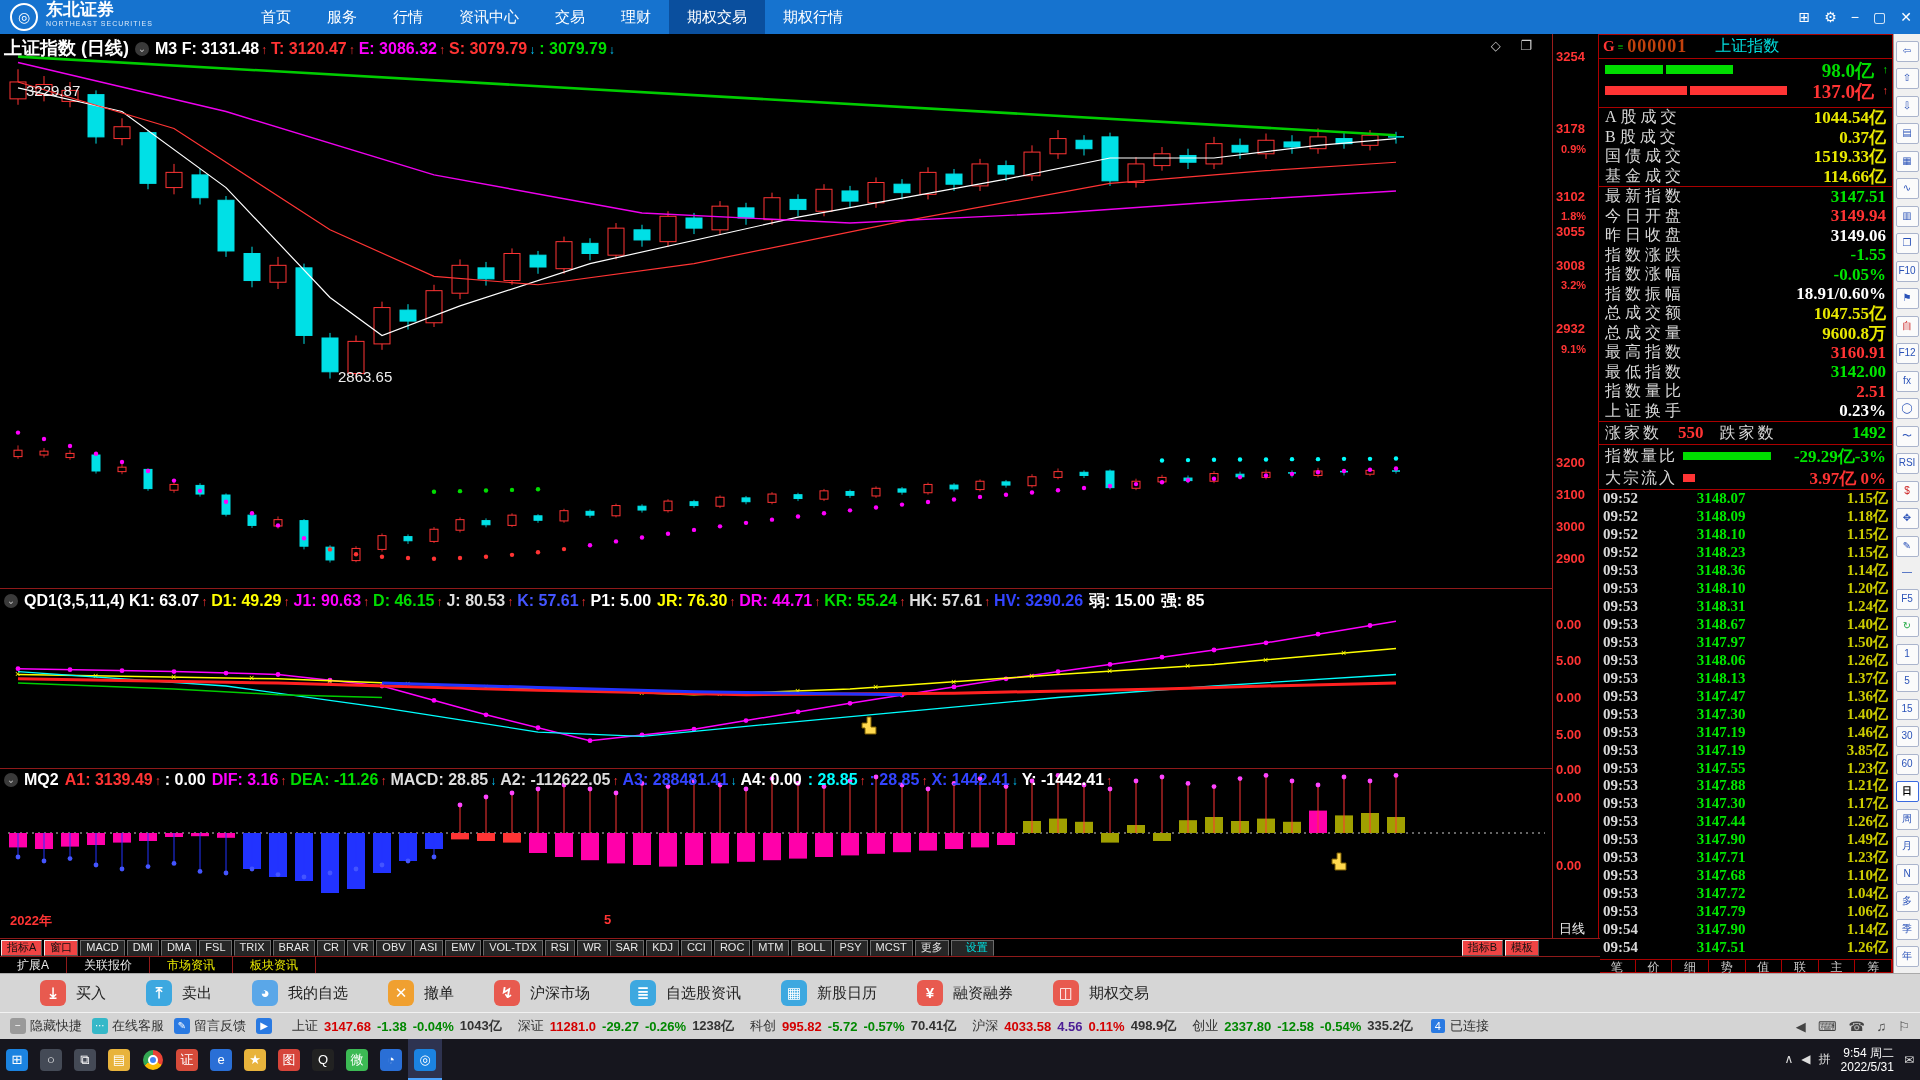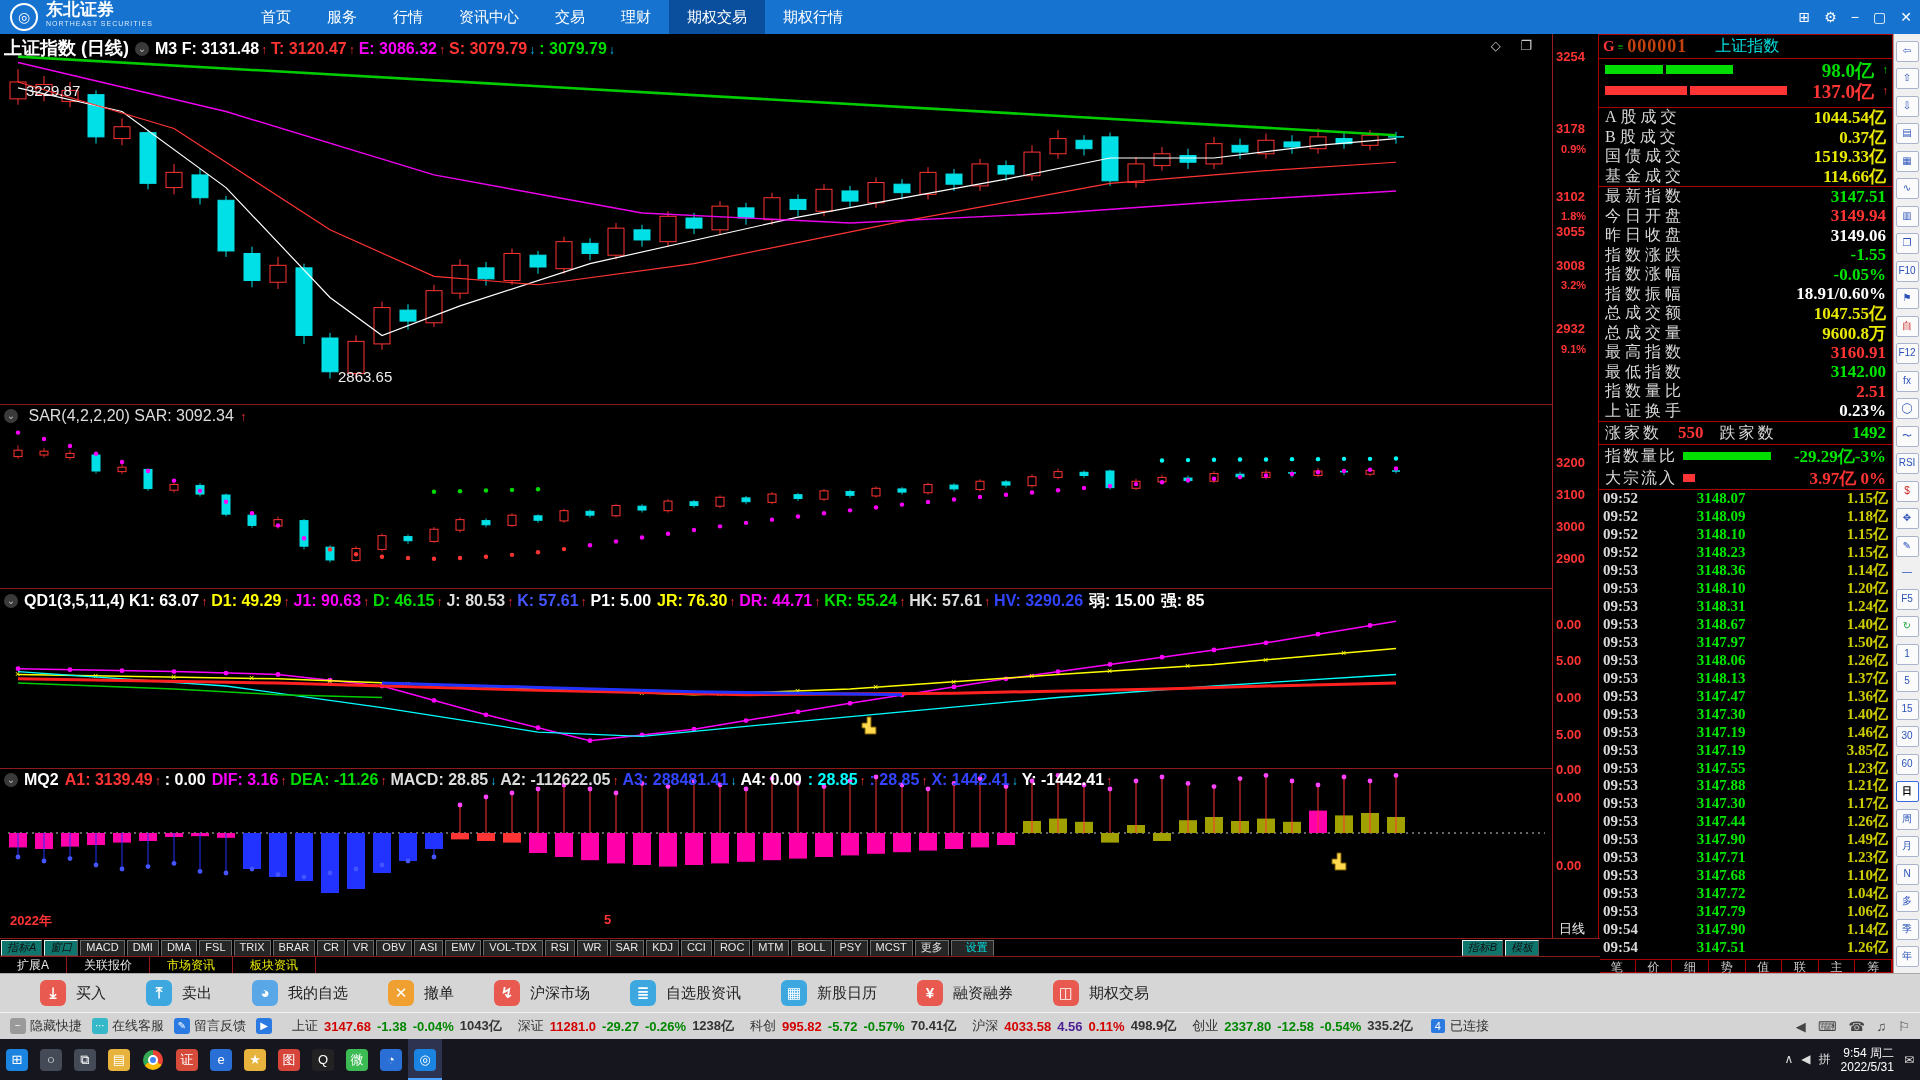--- a/index.html
+++ b/index.html
@@ -34,21 +34,21 @@
   .axis-strip{position:absolute;left:1552px;top:34px;width:48px;height:939px;background:#000;
     border-left:1px solid #9b1c1c;box-sizing:border-box;}
   .axlab{position:absolute;left:3px;color:#ff3434;font-size:13px;font-weight:bold;white-space:nowrap;}
   .axsmall{font-size:11px;left:8px;}
   .period-label{position:absolute;left:6px;color:#eee;font-size:13px;}
   
   .indbar{position:absolute;left:0;top:938px;width:1600px;height:18px;background:#000;border-top:1px solid #8f1a1a;
     display:flex;align-items:center;box-sizing:border-box;z-index:4;}
   .ind-btn{font-size:11px;color:#e8e8e8;background:#262626;border:1px solid #6a6a6a;border-bottom-color:#222;
     padding:0 5px;height:14px;line-height:13px;margin:0 1px;cursor:pointer;white-space:nowrap;}
-  .ind-btn.gray{background:#0f766e;color:#111;border-color:#eee #555 #555 #eee;font-style:italic;}
+  .ind-btn.gray{background:#ef4444;color:#111;border-color:#eee #555 #555 #eee;}
   .ind-btn.cyan{color:#00e0e0;padding-left:14px;}
   .ind-right{position:absolute;right:60px;display:flex;}
   .extbar{position:absolute;left:0;top:956px;width:1600px;height:17px;background:#000;border-top:1px solid #8f1a1a;
     display:flex;box-sizing:border-box;z-index:4;}
   .ext-tab{font-size:12px;line-height:16px;padding:0 17px;border-right:1px solid #8f1a1a;cursor:pointer;white-space:nowrap;}
   
   .qpanel{position:absolute;left:1598px;top:34px;width:295px;height:939px;background:#000;
     border:1px solid #a00;box-sizing:border-box;font-family:"Liberation Serif","DejaVu Serif",serif;}
   .qhead{height:23px;border-bottom:1px solid #a00;display:flex;align-items:center;padding:0 4px;}
   .qg{color:#ff3434;font-weight:bold;font-size:15px;margin-right:3px;}
@@ -140,27 +140,20 @@
   </div>
 
   <div class="charts">
     <div class="panel" id="p-main" style="top:0;height:370px">
       <div class="phead">
         <span class="main-title">上证指数 (日线)</span><span class="chev">⌄</span><span id="main-vals"><span class="seg" style="color: rgb(255, 255, 255);">M3 F: 3131.48</span><span class="arr" style="color: rgb(255, 52, 52);">↑</span><span class="seg" style="color: rgb(255, 52, 52);">T: 3120.47</span><span class="arr" style="color: rgb(255, 52, 52);">↑</span><span class="seg" style="color: rgb(255, 0, 255);">E: 3086.32</span><span class="arr" style="color: rgb(255, 52, 52);">↑</span><span class="seg" style="color: rgb(255, 52, 52);">S: 3079.79</span><span class="arr" style="color: rgb(0, 200, 255);">↓</span><span class="seg" style="color: rgb(0, 221, 0);">: 3079.79</span><span class="arr" style="color: rgb(0, 200, 255);">↓</span></span>
       </div>
       <div class="corner-icons">◇ ❐</div>
       <div class="annot" style="left:26px;top:48px">3229.87</div>
       <div class="annot" style="left:338px;top:334px">2863.65</div>
-    </div>
-    <div class="panel bline" id="p-sar" style="top:370px;height:184px">
-      <div class="phead">
-        <span class="chev">⌄</span>
-        <span class="seg" style="color:#ddd;font-weight:normal">SAR(4,2,2,20) SAR: 3092.34</span>
-        <span class="arr" style="color:#ff3434">↑</span>
-      </div>
     </div>
     <div class="panel bline" id="p-qd1" style="top:554px;height:180px">
       <div class="phead"><span class="chev">⌄</span><span id="qd1-vals"><span class="seg" style="color: rgb(255, 255, 255);">QD1(3,5,11,4) K1: 63.07</span><span class="arr" style="color: rgb(255, 52, 52);">↑</span><span class="seg" style="color: rgb(255, 255, 0);">D1: 49.29</span><span class="arr" style="color: rgb(255, 52, 52);">↑</span><span class="seg" style="color: rgb(255, 0, 255);">J1: 90.63</span><span class="arr" style="color: rgb(255, 52, 52);">↑</span><span class="seg" style="color: rgb(0, 221, 0);">D: 46.15</span><span class="arr" style="color: rgb(255, 52, 52);">↑</span><span class="seg" style="color: rgb(221, 221, 221);">J: 80.53</span><span class="arr" style="color: rgb(255, 52, 52);">↑</span><span class="seg" style="color: rgb(68, 85, 255);">K: 57.61</span><span class="arr" style="color: rgb(255, 52, 52);">↑</span><span class="seg" style="color: rgb(255, 255, 255);">P1: 5.00</span><span class="seg" style="color: rgb(255, 255, 0);">JR: 76.30</span><span class="arr" style="color: rgb(255, 52, 52);">↑</span><span class="seg" style="color: rgb(255, 0, 255);">DR: 44.71</span><span class="arr" style="color: rgb(255, 52, 52);">↑</span><span class="seg" style="color: rgb(0, 221, 0);">KR: 55.24</span><span class="arr" style="color: rgb(255, 52, 52);">↑</span><span class="seg" style="color: rgb(221, 221, 221);">HK: 57.61</span><span class="arr" style="color: rgb(255, 52, 52);">↑</span><span class="seg" style="color: rgb(51, 68, 255);">HV: 3290.26</span><span class="seg" style="color: rgb(255, 255, 255);">弱: 15.00</span><span class="seg" style="color: rgb(255, 255, 255);">强: 85</span></span></div>
     </div>
     <div class="panel bline" id="p-mq2" style="top:734px;height:170px">
       <div class="phead"><span class="chev">⌄</span><span id="mq2-vals"><span class="seg" style="color: rgb(255, 255, 255);">MQ2</span><span class="seg" style="color: rgb(255, 52, 52);">A1: 3139.49</span><span class="arr" style="color: rgb(255, 52, 52);">↑</span><span class="seg" style="color: rgb(255, 255, 255);">: 0.00</span><span class="seg" style="color: rgb(255, 0, 255);">DIF: 3.16</span><span class="arr" style="color: rgb(255, 52, 52);">↑</span><span class="seg" style="color: rgb(0, 221, 0);">DEA: -11.26</span><span class="arr" style="color: rgb(255, 52, 52);">↑</span><span class="seg" style="color: rgb(221, 221, 221);">MACD: 28.85</span><span class="arr" style="color: rgb(0, 200, 255);">↓</span><span class="seg" style="color: rgb(221, 221, 221);">A2: -112622.05</span><span class="arr" style="color: rgb(255, 52, 52);">↑</span><span class="seg" style="color: rgb(51, 68, 255);">A3: 288481.41</span><span class="arr" style="color: rgb(0, 200, 255);">↓</span><span class="seg" style="color: rgb(255, 255, 255);">A4: 0.00</span><span class="seg" style="color: rgb(0, 255, 255);">: 28.85</span><span class="arr" style="color: rgb(255, 52, 52);">↑</span><span class="seg" style="color: rgb(51, 68, 255);">: 28.85</span><span class="arr" style="color: rgb(255, 52, 52);">↑</span><span class="seg" style="color: rgb(51, 68, 255);">X: 1442.41</span><span class="arr" style="color: rgb(0, 200, 255);">↓</span><span class="seg" style="color: rgb(255, 255, 255);">Y: -1442.41</span><span class="arr" style="color: rgb(255, 52, 52);">↑</span></span></div>
     </div>
     <div class="xlab" id="xlab0" style="top: 878px; left: 10px;">2022年</div>
     <div class="xlab" id="xlab1" style="top: 878px; left: 604px;">5</div>
     <svg id="plots" width="1552" height="939" viewBox="0 0 1552 939">

